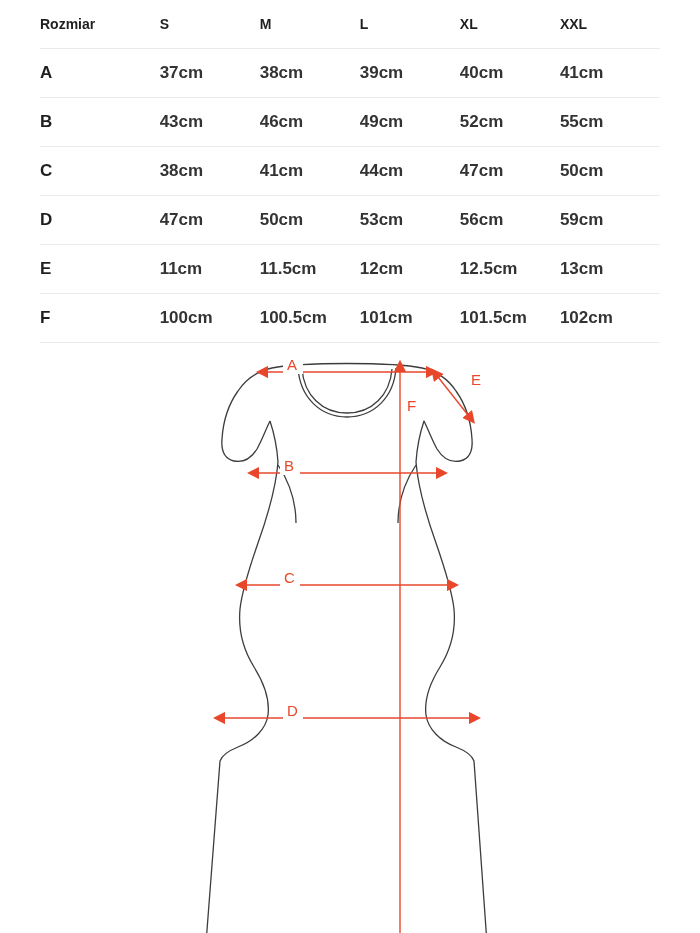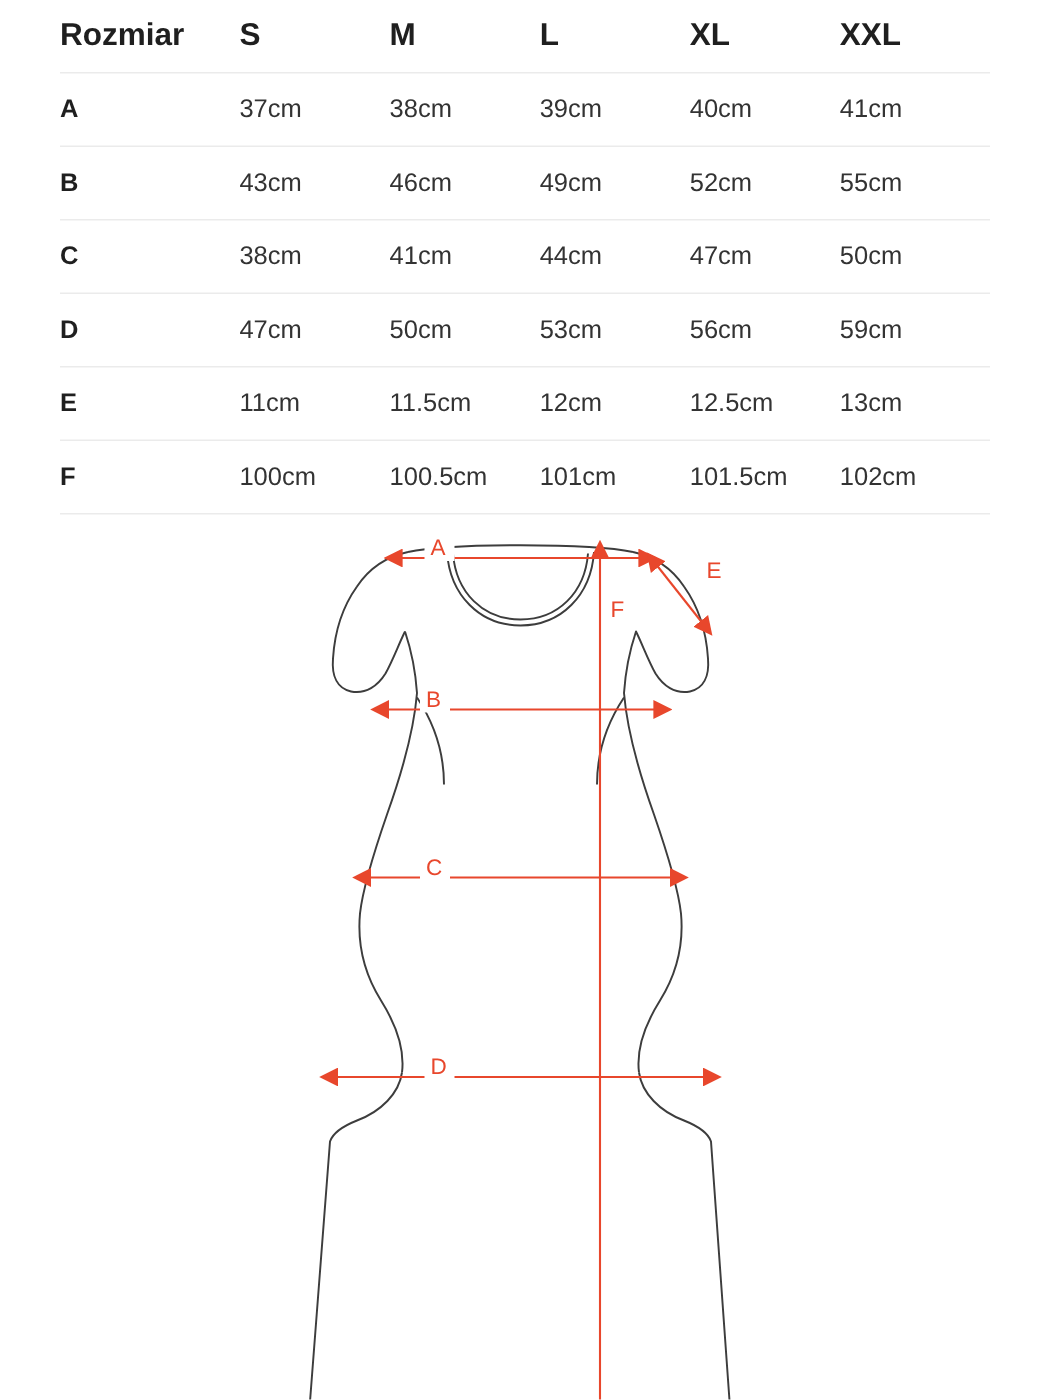--- a/index.html
+++ b/index.html
@@ -30,27 +30,27 @@
     border-collapse: collapse;
     table-layout: fixed;
   }
   .size-table th,
   .size-table td {
     text-align: left;
     padding: 0;
     height: 48px;
     vertical-align: middle;
     font-size: 17px;
-    font-weight: normal;
+    font-weight: bold;
     color: #333333;
     border-bottom: 1px solid #ebebeb;
   }
   .size-table thead th {
     font-weight: bold;
-    font-size: 21px;
+    font-size: 14px;
     color: #1f1f1f;
   }
   .size-table col.c-label { width: 104px; }
   .size-table col.c-val   { width: 87px; }
 
   .size-table tbody td.row-label {
     font-weight: bold;
     color: #1f1f1f;
   }
   .size-table tbody tr:last-child td {

